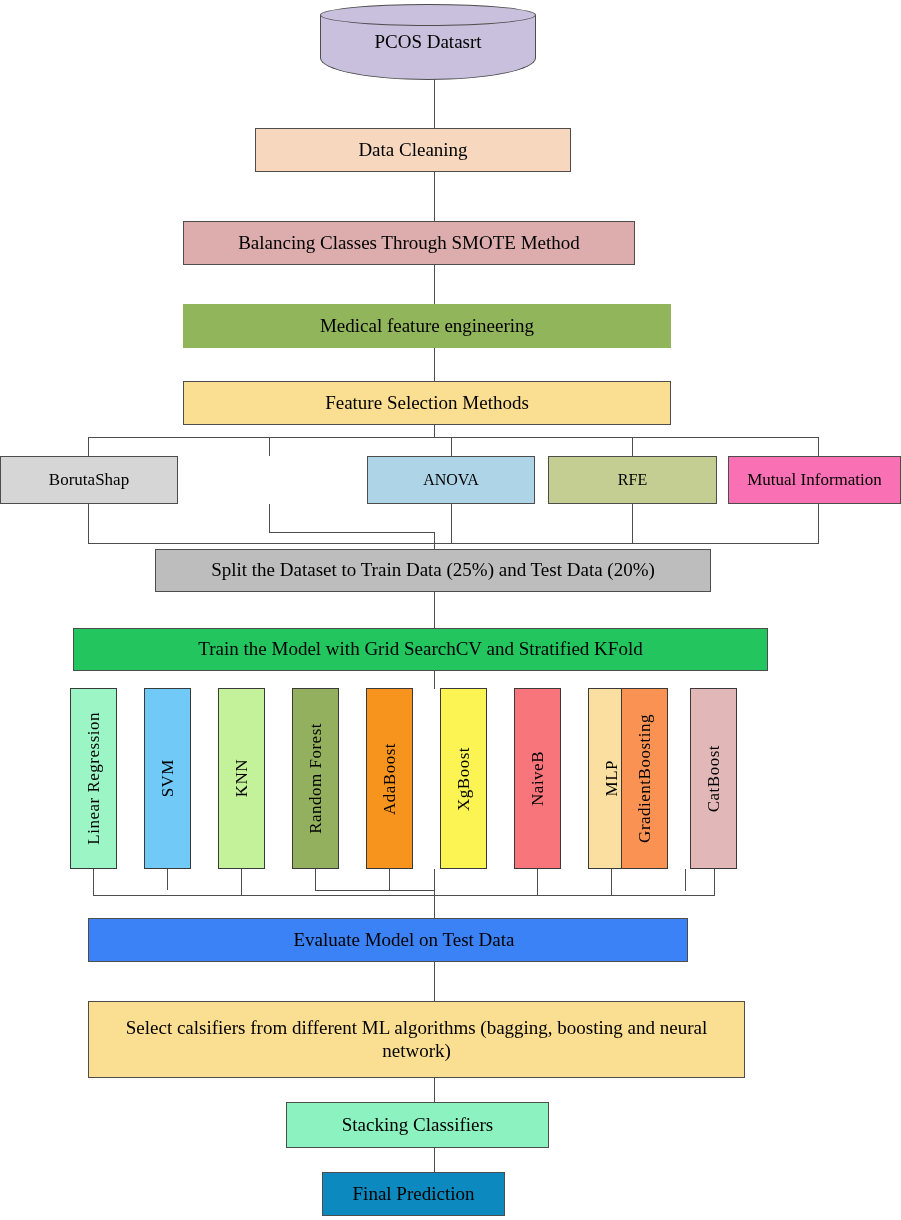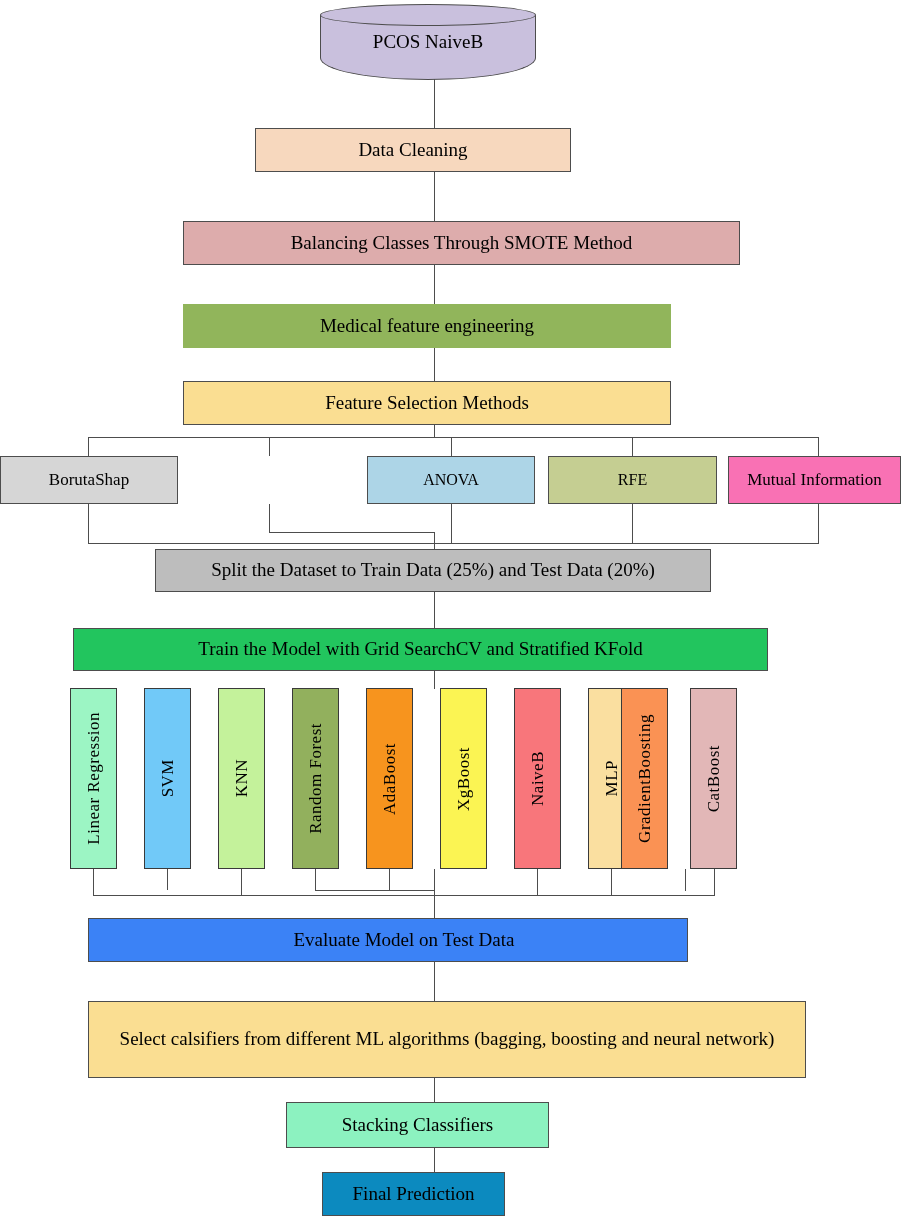--- a/index.html
+++ b/index.html
@@ -142,28 +142,28 @@
   <div class="hline" style="left:315px; top:890px; width:120px;"></div>
   <div class="hline" style="left:93px; top:895px; width:622px;"></div>
 
   <div class="vline" style="left:434px; top:962px; height:39px;"></div>
   <div class="vline" style="left:434px; top:1078px; height:24px;"></div>
   <div class="vline" style="left:434px; top:1148px; height:24px;"></div>
 
   <div class="cyl" style="left:320px; top:4px; width:216px; height:76px;">
     <div class="body"></div>
     <div class="top"></div>
-    <div class="label">PCOS NaiveB</div>
+    <div class="label">PCOS Datasrt</div>
   </div>
 
   <div class="node" style="left:255px; top:128px; width:316px; height:44px; background:#F7D8BE; font-size:19px;">
     <span>Data Cleaning</span>
   </div>
 
-  <div class="node" style="left:183px; top:221px; width:557px; height:44px; background:#DDACAC; font-size:19px;">
+  <div class="node" style="left:183px; top:221px; width:452px; height:44px; background:#DDACAC; font-size:19px;">
     <span>Balancing Classes Through SMOTE Method</span>
   </div>
 
   <div class="node noborder" style="left:183px; top:304px; width:488px; height:44px; background:#91B55B; font-size:19px;">
     <span>Medical feature engineering</span>
   </div>
 
   <div class="node" style="left:183px; top:381px; width:488px; height:44px; background:#FADE92; font-size:19px;">
     <span>Feature Selection Methods</span>
   </div>
@@ -217,21 +217,21 @@
     <span class="vert-text">GradientBoosting</span>
   </div>
   <div class="clf" style="left:690px; top:688px; width:47px; height:181px; background:#E2B7B7;">
     <span class="vert-text">CatBoost</span>
   </div>
 
   <div class="node" style="left:88px; top:918px; width:600px; height:44px; background:#3b82f6; font-size:19px;padding-left:32px;">
     <span>Evaluate Model on Test Data</span>
   </div>
 
-  <div class="node" style="left:88px; top:1001px; width:718px; height:77px; background:#FADE92; font-size:19px; padding:0 20px;">
+  <div class="node" style="left:88px; top:1001px; width:657px; height:77px; background:#FADE92; font-size:19px; padding:0 20px;">
     <span>Select calsifiers from different ML algorithms (bagging, boosting and neural network)</span>
   </div>
 
   <div class="node" style="left:286px; top:1102px; width:263px; height:46px; background:#8CF2C0; font-size:19px;">
     <span>Stacking Classifiers</span>
   </div>
 
   <div class="node" style="left:322px; top:1172px; width:183px; height:44px; background:#0C8ABF; font-size:19px;">
     <span>Final Prediction</span>
   </div>

